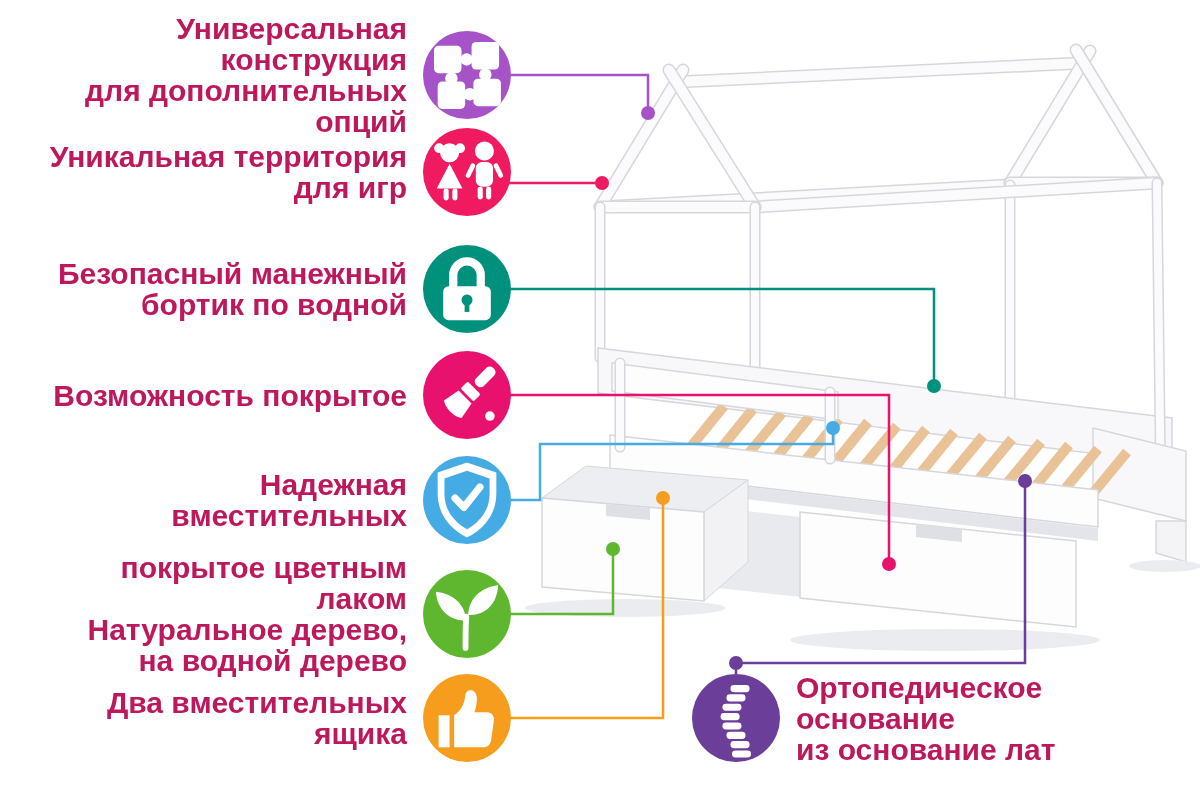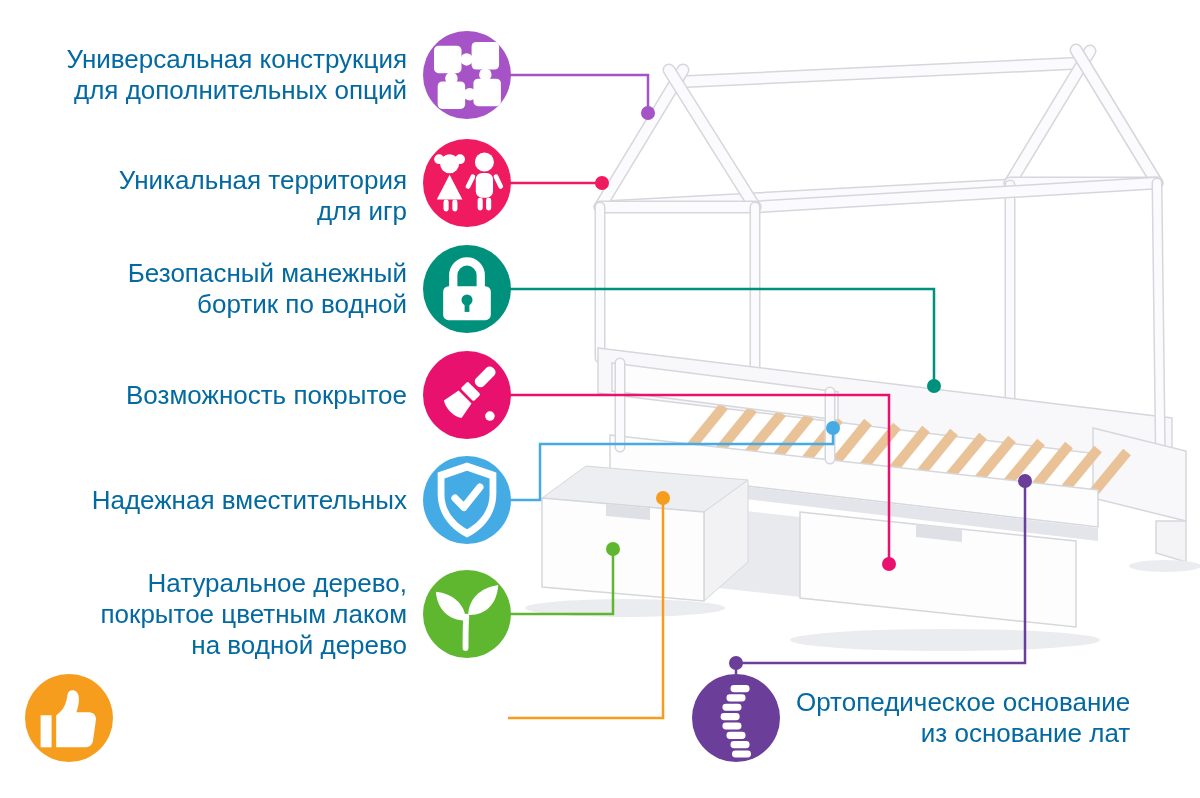--- a/index.html
+++ b/index.html
@@ -2,25 +2,25 @@
 <html><head>
 <meta charset="utf-8">
 <style>
   html,body{margin:0;padding:0;background:#ffffff;}
   .canvas{
     position:relative;width:1200px;height:798px;background:#ffffff;overflow:hidden;
     font-family:"Liberation Sans", sans-serif;
   }
   .scene{position:absolute;left:0;top:0;z-index:1;}
   .feature{position:absolute;left:25px;display:flex;align-items:center;gap:16px;height:88px;z-index:2;}
-  .feature .label{width:382px;text-align:right;color:#0369a1;font-weight:normal;font-size:26px;line-height:31px;}
+  .feature .label{width:382px;text-align:right;color:#be185d;font-weight:bold;font-size:30px;line-height:31px;}
   .feature .label .line{display:block;}
   .badge{width:88px;height:88px;flex:0 0 88px;}
   .feature-right{left:692px;}
-  .feature-right .label{width:auto;text-align:right;}
+  .feature-right .label{width:auto;text-align:left;}
   .beamO{stroke:#d6d7dc;stroke-width:13;stroke-linecap:round;fill:none;}
   .beamI{stroke:#fbfbfd;stroke-width:10;stroke-linecap:round;fill:none;}
   .postO{stroke:#d6d7dc;stroke-width:11;stroke-linecap:round;fill:none;}
   .postI{stroke:#fbfbfd;stroke-width:8;stroke-linecap:round;fill:none;}
   .panel{fill:#f8f8fa;stroke:#d6d7dc;stroke-width:1.5;}
   .white-panel{fill:#fdfdfe;stroke:#d6d7dc;stroke-width:1.5;}
   .connector{fill:none;stroke-width:2.5;}
 </style>
 </head>
 <body>
@@ -168,21 +168,21 @@
         <rect x="8" y="27.5" width="15" height="15" rx="2.5"></rect>
         <rect x="27.5" y="26" width="15" height="15" rx="2.5"></rect>
         <circle cx="23.8" cy="15.5" r="3.4"></circle>
         <circle cx="34" cy="23.8" r="3.4"></circle>
         <circle cx="15.5" cy="25.8" r="3.4"></circle>
         <circle cx="25.5" cy="34.5" r="3.4"></circle>
       </g>
     </svg>
   </div>
 
-  <div class="feature" style="top:139px;align-items:flex-end;">
+  <div class="feature" style="top:128px;">
     <div class="label">
       <span class="line">Уникальная территория</span>
       <span class="line">для игр</span>
     </div>
     <svg class="badge" viewBox="0 0 48 48">
       <circle cx="24" cy="24" r="24" fill="#ef1a5f"></circle>
       <g fill="#ffffff">
         <circle cx="14.5" cy="13.5" r="5.2"></circle>
         <circle cx="8.8" cy="11" r="2.7"></circle>
         <circle cx="20.2" cy="11" r="2.7"></circle>
@@ -237,35 +237,38 @@
     <svg class="badge" viewBox="0 0 48 48">
       <circle cx="24" cy="24" r="24" fill="#45abe4"></circle>
       <path d="M24 3.5 L40 9 V20.5 C40 31.5 33.5 39.7 24 44.5 C14.5 39.7 8 31.5 8 20.5 V9 Z" fill="#ffffff"></path>
       <path d="M24 8 L36.3 12.3 V20.8 C36.3 29.2 31.3 35.9 24 40 C16.7 35.9 11.7 29.2 11.7 20.8 V12.3 Z" fill="#45abe4"></path>
       <path d="M17.5 23 L22.3 28 L31 17" stroke="#ffffff" stroke-width="4" fill="none" stroke-linecap="round" stroke-linejoin="round"></path>
     </svg>
   </div>
 
   <div class="feature" style="top:566px;height:96px;">
     <div class="label">
+      <span class="line">покрытое цветным лаком</span>
       <span class="line">Натуральное дерево,</span>
-      <span class="line">покрытое цветным лаком</span>
       <span class="line">на водной дерево</span>
     </div>
     <svg class="badge" viewBox="0 0 48 48">
       <circle cx="24" cy="24" r="24" fill="#5eb72e"></circle>
       <path d="M23.2 42.5 C23.2 34 23.2 30 23.6 25.5" fill="none" stroke="#ffffff" stroke-width="3.2" stroke-linecap="round"></path>
       <g fill="#ffffff">
         <path d="M23.6 27.5 C22.8 18.5 16.5 12.8 7 11.8 C7.8 21.5 14.2 27.7 23.6 27.5 Z"></path>
         <path d="M24.6 24.5 C25 16 30.8 9.8 41 8.2 C40.4 19 33.6 25 24.6 24.5 Z"></path>
       </g>
     </svg>
   </div>
 
   <div class="feature" style="top:674px;">
+    <div class="label">
+      <span class="line">Два вместительных ящика</span>
+    </div>
     <svg class="badge" viewBox="0 0 48 48">
       <circle cx="24" cy="24" r="24" fill="#f69d1e"></circle>
       <g fill="#ffffff">
         <path d="M8.5 22.5 h6 v17.5 h-6 Z"></path>
         <path d="M17 40 V22.5 c3.6-2.3 5.6-6 6.1-10.9 0.2-2 1.7-3.1 3.4-2.7 1.9 0.5 2.9 2.3 2.9 4.6 0 2.5-0.5 5-1.4 7.3 h7 c2.3 0 4 2 3.7 4.2 l-1.6 11.4 c-0.3 2-2 3.6-4.1 3.6 Z"></path>
       </g>
     </svg>
   </div>
 
   <div class="feature feature-right" style="top:674px;">

